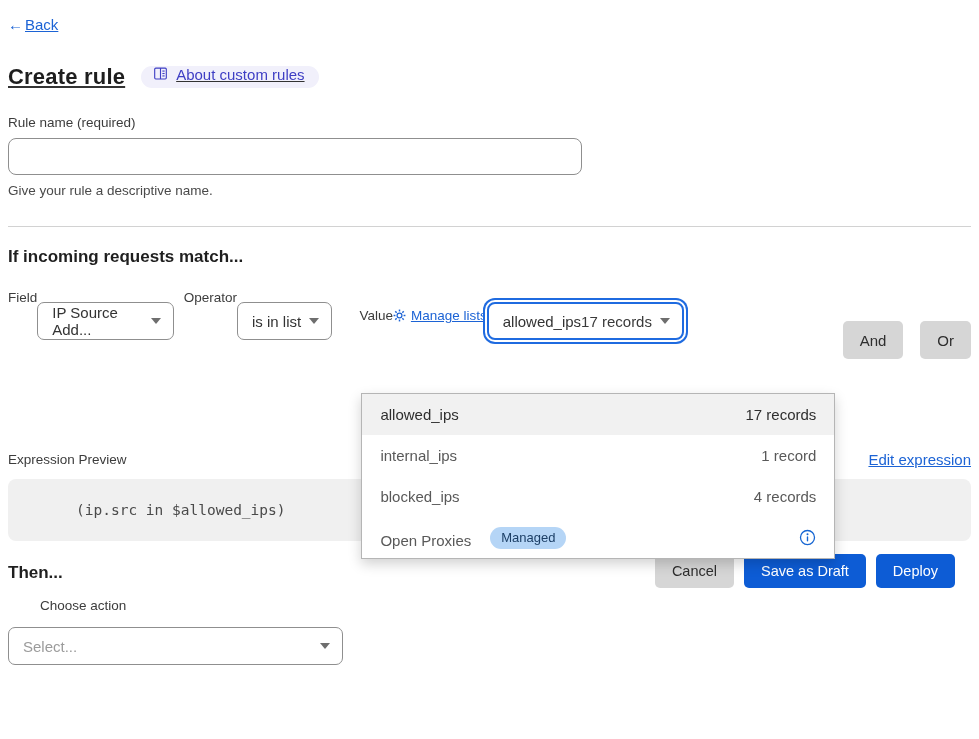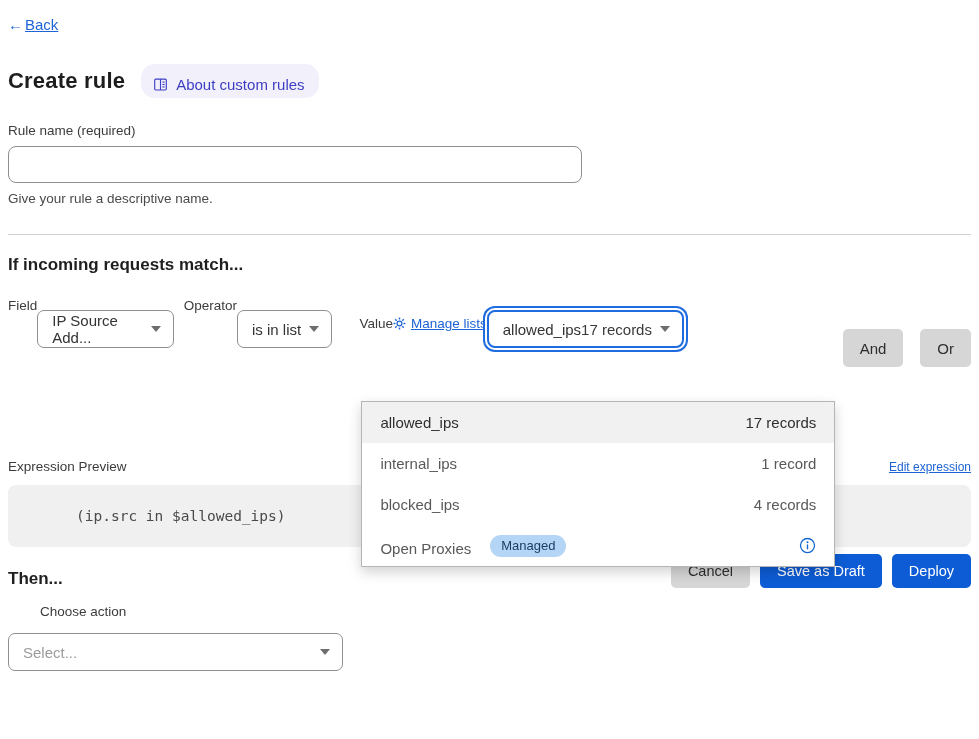--- a/index.html
+++ b/index.html
@@ -14,26 +14,26 @@
   .page { position: relative; width: 979px; height: 608px; padding: 16px 8px 0 8px; background: #fff; }
 
   
   a.link { color: #1c63d5; text-decoration: underline; cursor: pointer; }
 
   
   .back-row { font-size: 15px; }
   .back-row .arrow { color: #1c63d5; margin-right: 2px; text-decoration: none; display: inline-block; }
 
   
-  .title-row { display: flex; align-items: center; gap: 16px; margin-top: 31px; }
+  .title-row { display: flex; align-items: center; gap: 16px; margin-top: 31px; text-decoration: underline; }
   .page-title { font-size: 22px; font-weight: bold; color: #1e1e1e; letter-spacing: .2px; }
   .about-pill {
-    display: inline-flex; align-items: center; gap: 8px;
+    display: inline-flex; gap: 8px;
     background: #f1f0fb; color: #3e3ec4;
-    font-size: 15px; padding: 12px 14px 5px 12px; border-radius: 14px; cursor: pointer;
+    font-size: 15px; padding: 0 14px 5px 12px; border-radius: 14px; cursor: pointer;
   }
   .about-pill svg { display: block; }
 
   
   .field-label { font-size: 13.5px; color: #3c3c3c; }
   .rule-name-label { margin-top: 25px; }
   .text-input {
     margin-top: 8px; width: 574px; height: 37px;
     border: 1px solid #8f8f8f; border-radius: 8px;
     font-size: 15px; padding: 0 12px; color: #333; outline: none; display: block;
@@ -98,36 +98,36 @@
   .dropdown-item .item-left { display: flex; align-items: flex-end; gap: 19px; }
   .badge-managed {
     background: #b5d5f6; color: #1c3f66; font-size: 13px;
     padding: 3px 11px 4px; border-radius: 11px;
   }
   .info-icon svg { display: block; }
 
   
   .expr-header { display: flex; justify-content: space-between; align-items: center; margin-top: 92px; }
   .expr-label { font-size: 13.5px; color: #3c3c3c; }
-  .edit-expression { font-size: 12px; }
+  .edit-expression { font-size: 15px; }
   .expr-block {
     margin-top: 11px; width: 963px; height: 62px;
     background: #f0f0f0; border-radius: 8px;
     display: flex; align-items: center; padding: 0 20px;
   }
   .expr-code { font-family: "DejaVu Sans Mono", monospace; font-size: 14.5px; color: #4a4a4a; margin-left: 48px; }
 
   
   .then-title { margin-top: 22px; }
   .choose-action-label { margin-top: 15px; margin-left: 32px; }
   .action-select { width: 335px; margin-top: 14px; }
   .placeholder { color: #9b9b9b; }
 
   
-  .footer-row { position: absolute; right: 8px; bottom: 20px; display: flex; gap: 10px; }
+  .footer-row { position: absolute; right: 24px; bottom: 20px; display: flex; gap: 10px; }
   .btn {
     height: 34px; padding: 0 17px; font-size: 14.5px; border: none; border-radius: 5px;
     cursor: pointer; font-family: "Liberation Sans", sans-serif;
   }
   .btn-secondary { background: #d6d6d6; color: #2e2e2e; }
   .btn-primary { background: #0d5cd5; color: #fff; }
 </style>
 </head>
 <body>
 

